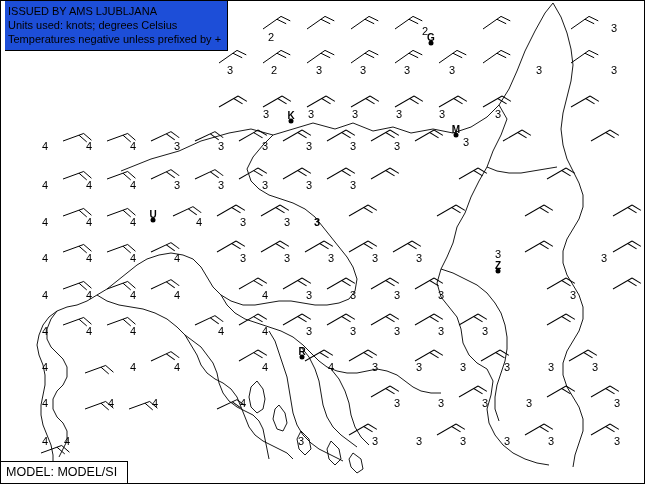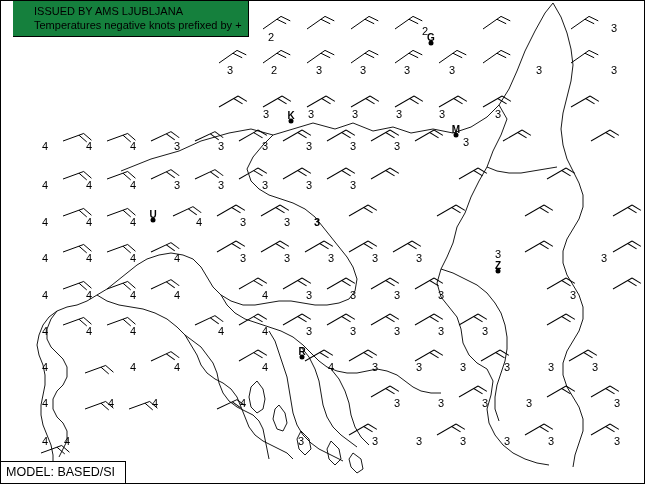--- a/index.html
+++ b/index.html
@@ -14,25 +14,25 @@
     width:645px;height:484px;
     box-sizing:border-box;
     border:1px solid #000;
     overflow:hidden;
   }
   svg.layer{
     position:absolute;left:0;top:0;
     width:645px;height:484px;
   }
   .legend{
-    position:absolute;left:12px;top:0;
+    position:absolute;left:4px;top:0;
     border:1px solid #000;
     border-left:none;border-top:none;
-    background:#15803d;
-    padding:3px 6px 4px 21px;
+    background:#1d4ed8;
+    padding:3px 6px 4px 3px;
     line-height:1.28;
     font-size:11px;
     color:#000;
     z-index:20;
   }
   .legend div{white-space:nowrap;}
   .legend .b{font-weight:bold;}
   .model{
     position:absolute;left:0;bottom:0;
     border:1px solid #000;
@@ -730,20 +730,21 @@
       <div class="city-dot" style="left: 152px; top: 219px;"></div>
       <div class="city-label" style="left: 152px; top: 213px;">U</div>
       <div class="city-dot" style="left: 497px; top: 270px;"></div>
       <div class="city-label" style="left: 497px; top: 264px;">Z</div>
       <div class="city-dot" style="left: 301px; top: 356px;"></div>
       <div class="city-label" style="left: 301px; top: 350px;">R</div>
     </div>
 
   <div class="legend">
     <div>ISSUED BY AMS LJUBLJANA</div>
-    <div>Temperatures negative knots prefixed by +</div>
+    <div>Units used: knots; degrees Celsius</div>
+    <div>Temperatures negative unless prefixed by +</div>
   </div>
 
   <div class="model">
-    <span>MODEL: BASED/SI</span>
+    <span>MODEL: MODEL/SI</span>
   </div>
 
 </div>
 
 </body></html>

